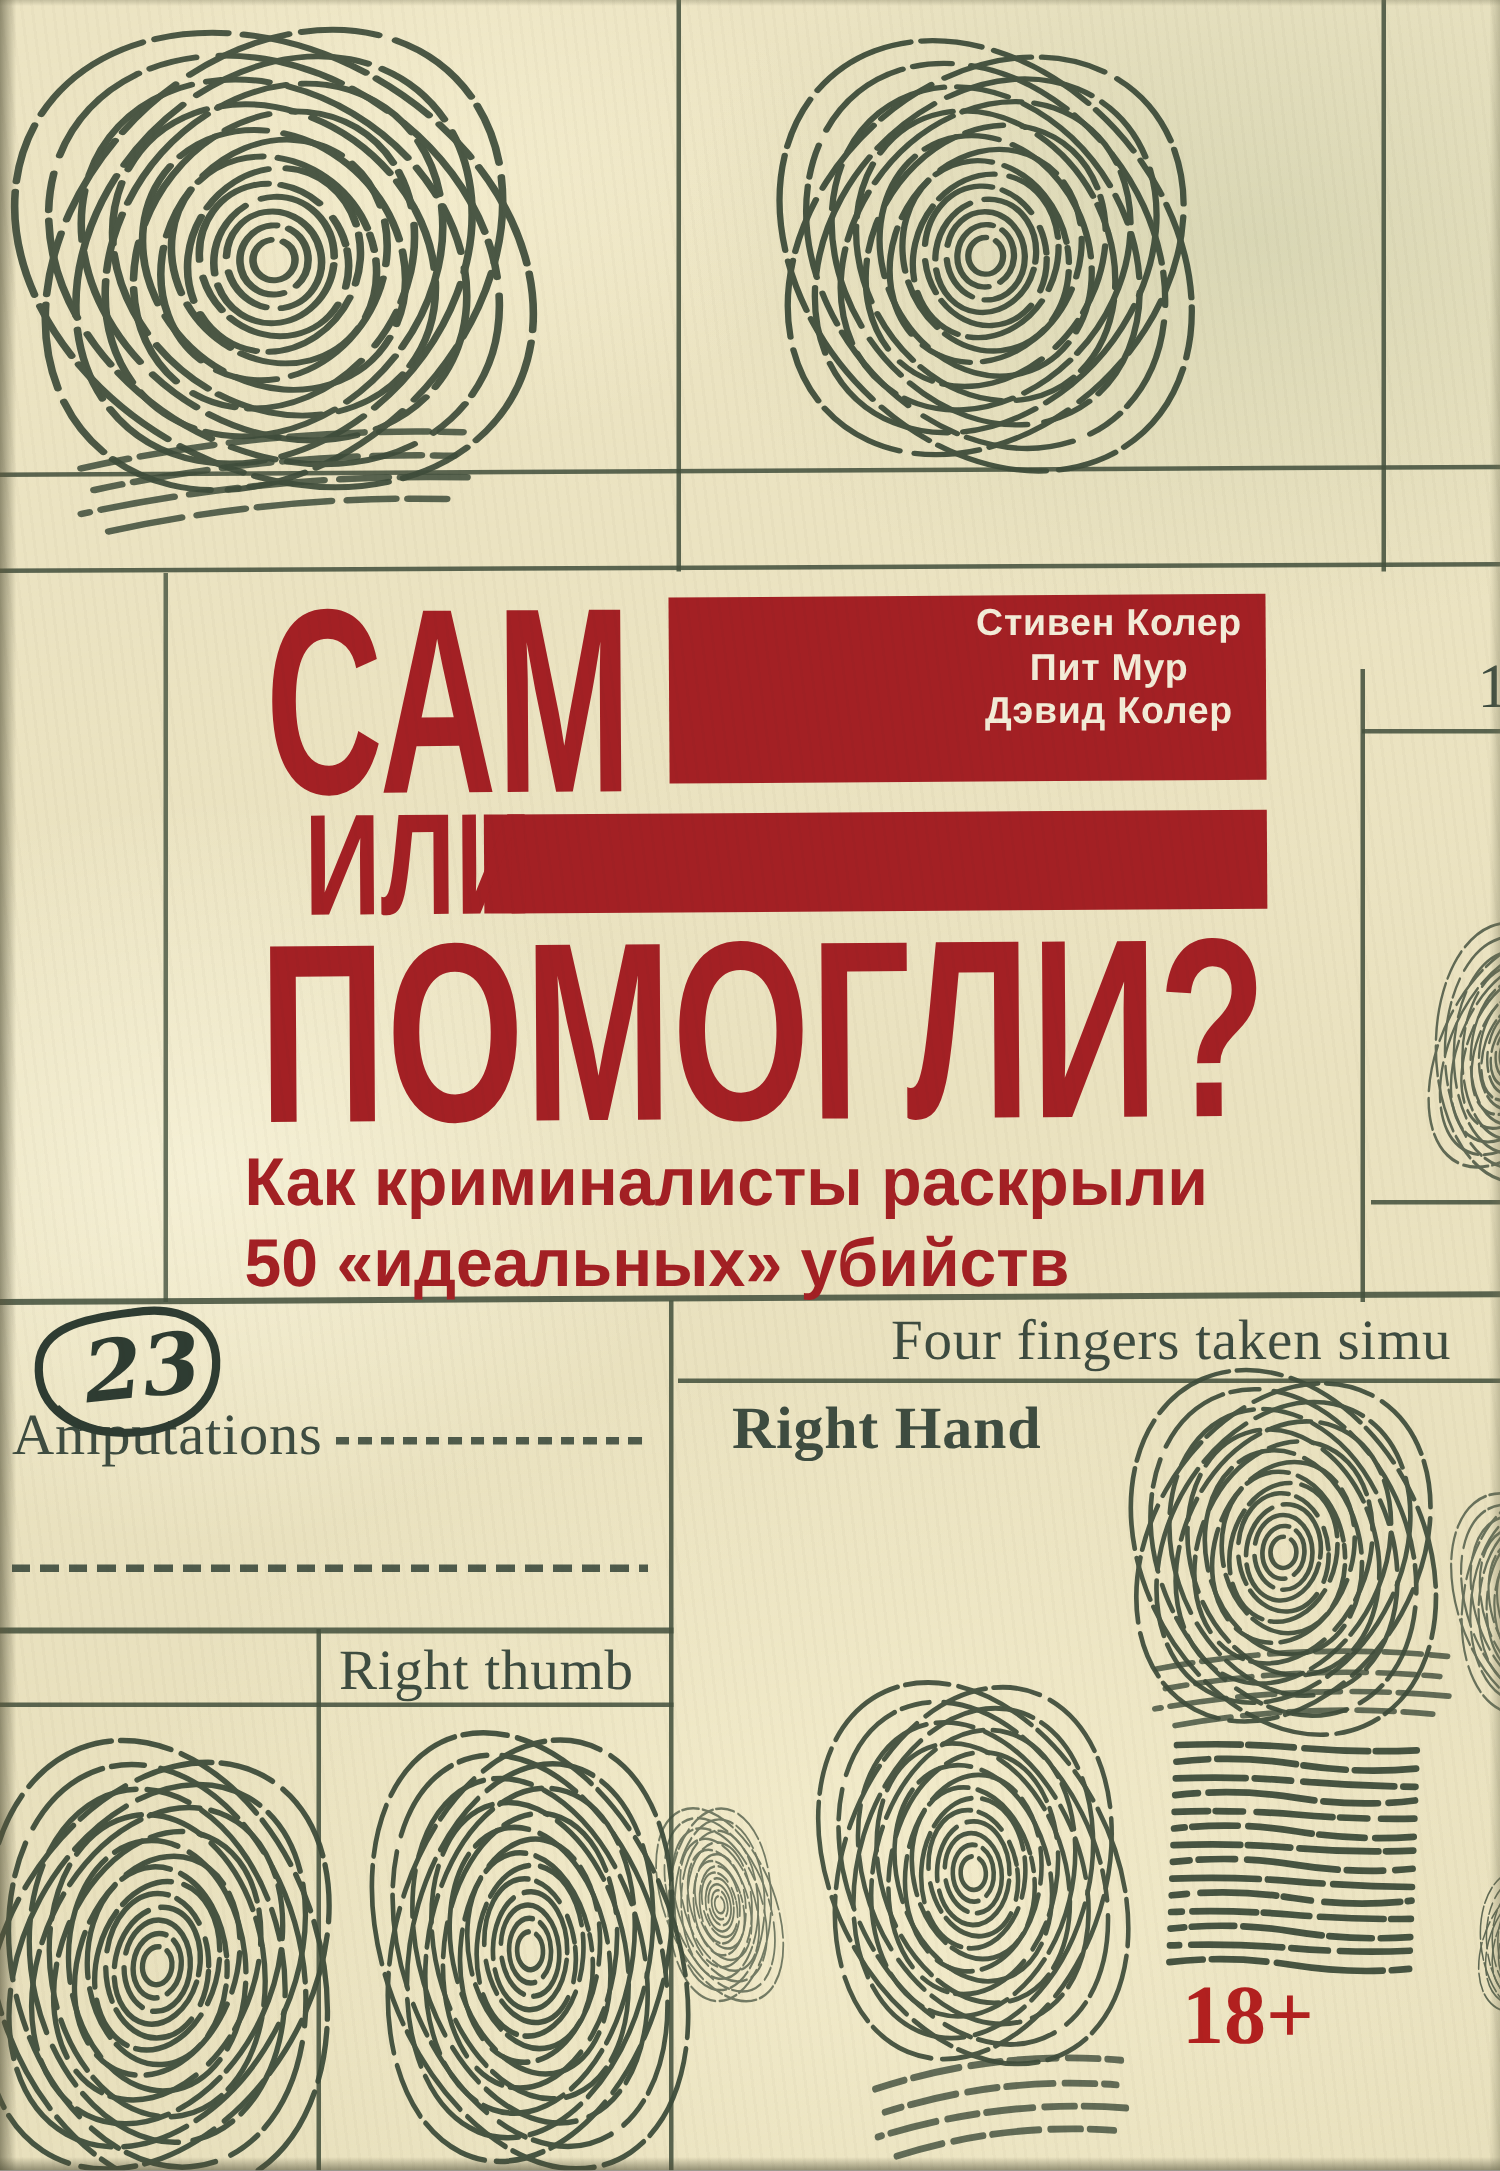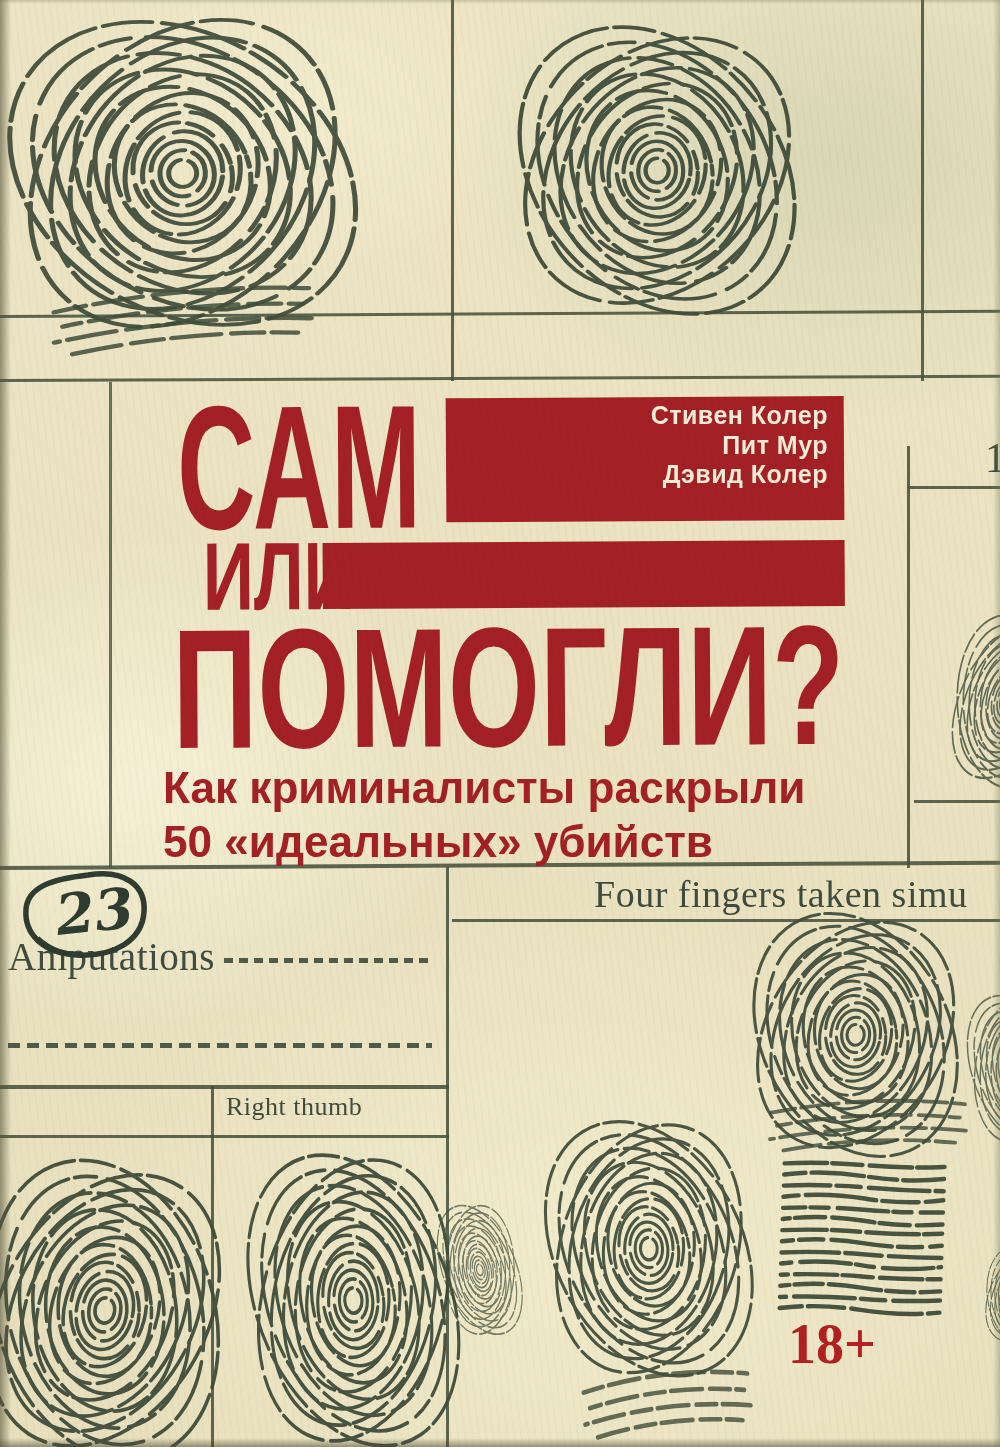--- a/index.html
+++ b/index.html
@@ -29,21 +29,21 @@
   .lbl{position:absolute;color:#35443a;z-index:1;white-space:nowrap;letter-spacing:.5px;opacity:.95;}
   .lbl.b{font-weight:bold;}
   
   .fp{position:absolute;z-index:2;color:#3f4d3b;overflow:visible;pointer-events:none;}
   #fp-whorl ellipse,#fp-pad path,#fp-smudge path{fill:none;stroke:currentColor;stroke-linecap:round;}
   #fp-whorl ellipse{stroke-width:2.9;}
   #fp-pad path{stroke-width:4.4;}
   #fp-smudge path{stroke-width:4.6;}
   
   .printlayer{position:absolute;inset:0;z-index:3;transform:rotate(-.35deg);transform-origin:500px 620px;pointer-events:none;}
-  .authors{position:absolute;right:172px;top:401px;text-align:right;
+  .authors{position:absolute;right:172px;top:401px;text-align:center;
     font-family:"Liberation Sans",sans-serif;font-weight:bold;font-size:25px;line-height:1.18;
     color:#f3ecd8;letter-spacing:.5px;z-index:4;}
   .subtitle{position:absolute;left:163px;font-family:"Liberation Sans",sans-serif;
     font-weight:bold;font-size:45px;color:#a32024;white-space:nowrap;
     transform:scaleX(.98);transform-origin:left top;z-index:4;}
   .age{position:absolute;left:788px;top:1312px;font-family:Liberation Serif, serif;
     font-weight:bold;font-size:56px;color:#b2201f;z-index:4;}
   
   .oval23{position:absolute;left:16px;top:866px;z-index:2;overflow:visible;}
   
@@ -117,21 +117,22 @@
   <div class="ln" style="left:446px;top:867px;width:3px;height:580px"></div>
   <div class="ln" style="left:907px;top:446px;width:3px;height:422px"></div>
   <div class="ln" style="left:211px;top:1086px;width:3px;height:361px"></div>
   <div class="ln" style="left:109px;top:382px;width:2.5px;height:486px;opacity:.8"></div>
 
   <div class="dash" style="left:224px;top:958px;width:208px"></div>
   <div class="dash big" style="left:8px;top:1043px;width:424px"></div>
 
   <div class="lbl" style="left:8px;top:934px;font-size:39px">Amputations</div>
   <div class="lbl" style="left:594px;top:872px;font-size:38px">Four fingers taken simu</div>
-  <div class="lbl" style="left:226px;top:1092px;font-size:26px">Right thumb</div>
+  <div class="lbl b" style="left:488px;top:928px;font-size:40px">Right Hand</div>
+  <div class="lbl" style="left:226px;top:1092px;font-size:38px">Right thumb</div>
   <div class="lbl" style="left:985px;top:434px;font-size:42px">1</div>
 
   <svg class="oval23" width="142" height="100" viewBox="0 0 142 100">
     <path d="M72,9 C108,3 130,19 128,46 C126,74 99,91 61,89 C27,87 8,68 10,43 C12,20 38,13 72,9 Z" fill="none" stroke="#2e3c32" stroke-width="5.5" stroke-linecap="round"></path>
     <path d="M22,72 C34,84 52,89 66,88" fill="none" stroke="#2e3c32" stroke-width="4"></path>
     <text x="40" y="66" font-size="56" font-family="DejaVu Serif, serif" font-style="italic" font-weight="bold" fill="#2e3c32" transform="rotate(-6 70 48)">23</text>
   </svg>
 
   <svg class="fp" viewBox="0 0 200 260" preserveAspectRatio="none" style="left:8px;top:0;width:350px;height:352px;transform:rotate(-7deg);opacity:.93">
       <use href="#fp-whorl" xlink:href="#fp-whorl"></use>

